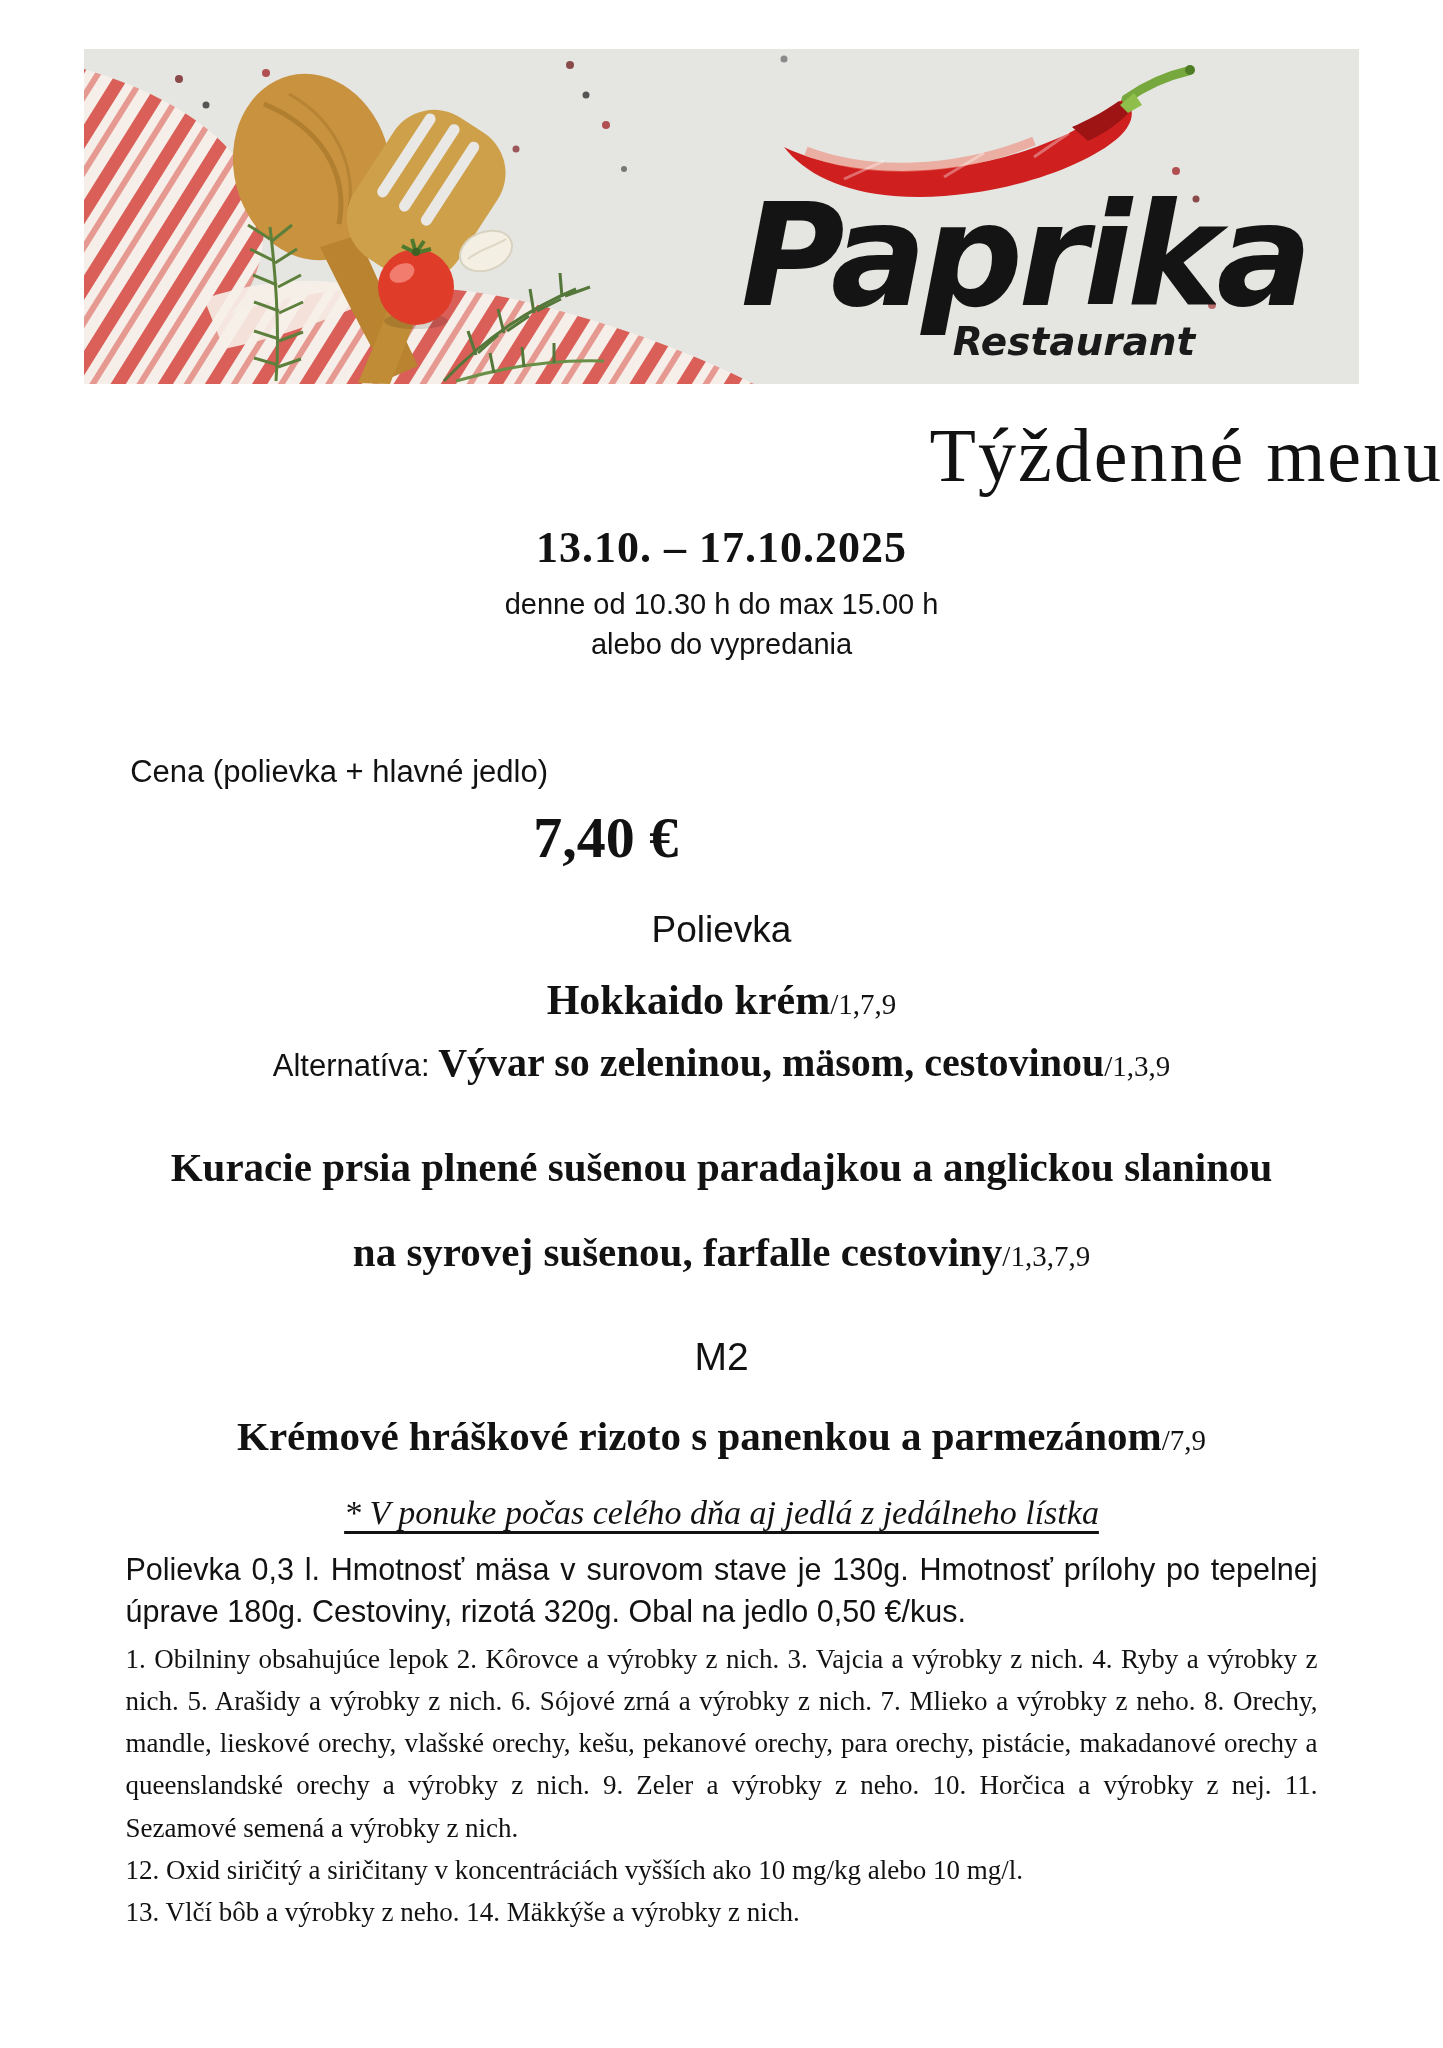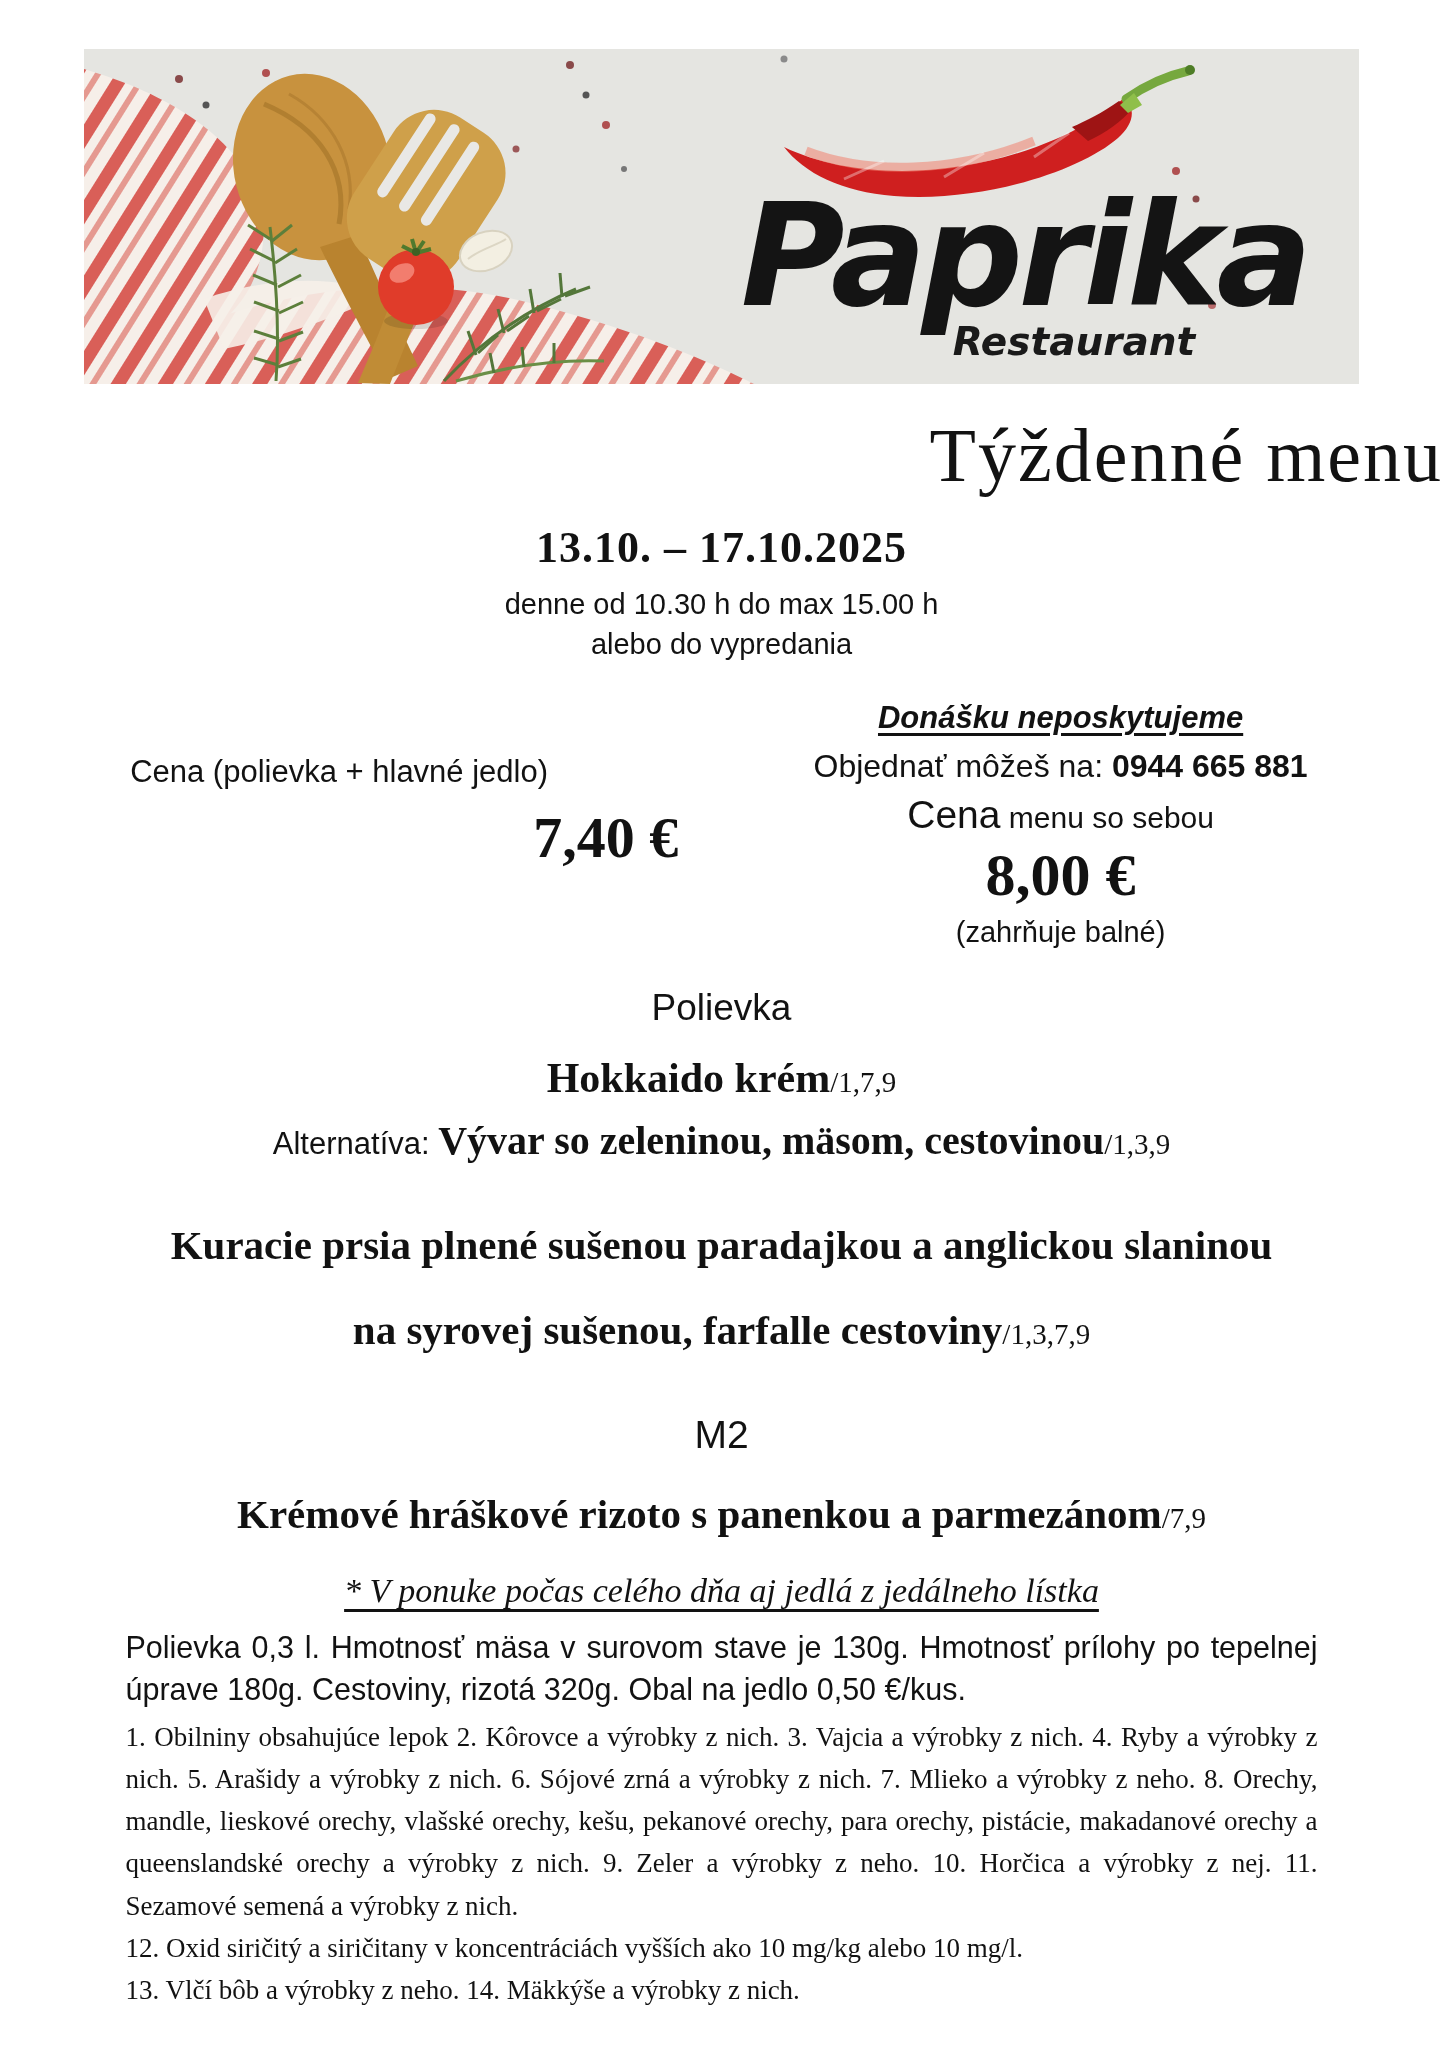--- a/index.html
+++ b/index.html
@@ -170,31 +170,20 @@
   <div class="hours">
     <div>denne od 10.30 h do max 15.00 h</div>
     <div>alebo do vypredania</div>
   </div>
 
   <div class="pricing">
     <div class="col-left">
       <div class="dinein-label">Cena (polievka + hlavné jedlo)</div>
       <div class="dinein-price hand">7,40 €</div>
     </div>
-    <div class="col-right">
-      <div class="delivery-notice">Donášku neposkytujeme</div>
-      <div class="order-line">
-        <span>Objednať môžeš na: </span><span class="phone">0944 665 881</span>
-      </div>
-      <div class="takeaway-label">
-        <span class="big">Cena</span><span> menu so sebou</span>
-      </div>
-      <div class="takeaway-price hand">8,00 €</div>
-      <div class="takeaway-note">(zahrňuje balné)</div>
-    </div>
   </div>
 
   <div class="soup">
     <div class="section-heading">Polievka</div>
     <div class="dish-line">
       <span>Hokkaido krém</span><span class="allergens-sup">/1,7,9</span>
     </div>
     <div class="alt-line">
       <span class="plain">Alternatíva: </span><span>Vývar so zeleninou, mäsom, cestovinou</span><span class="allergens-sup">/1,3,9</span>
     </div>

